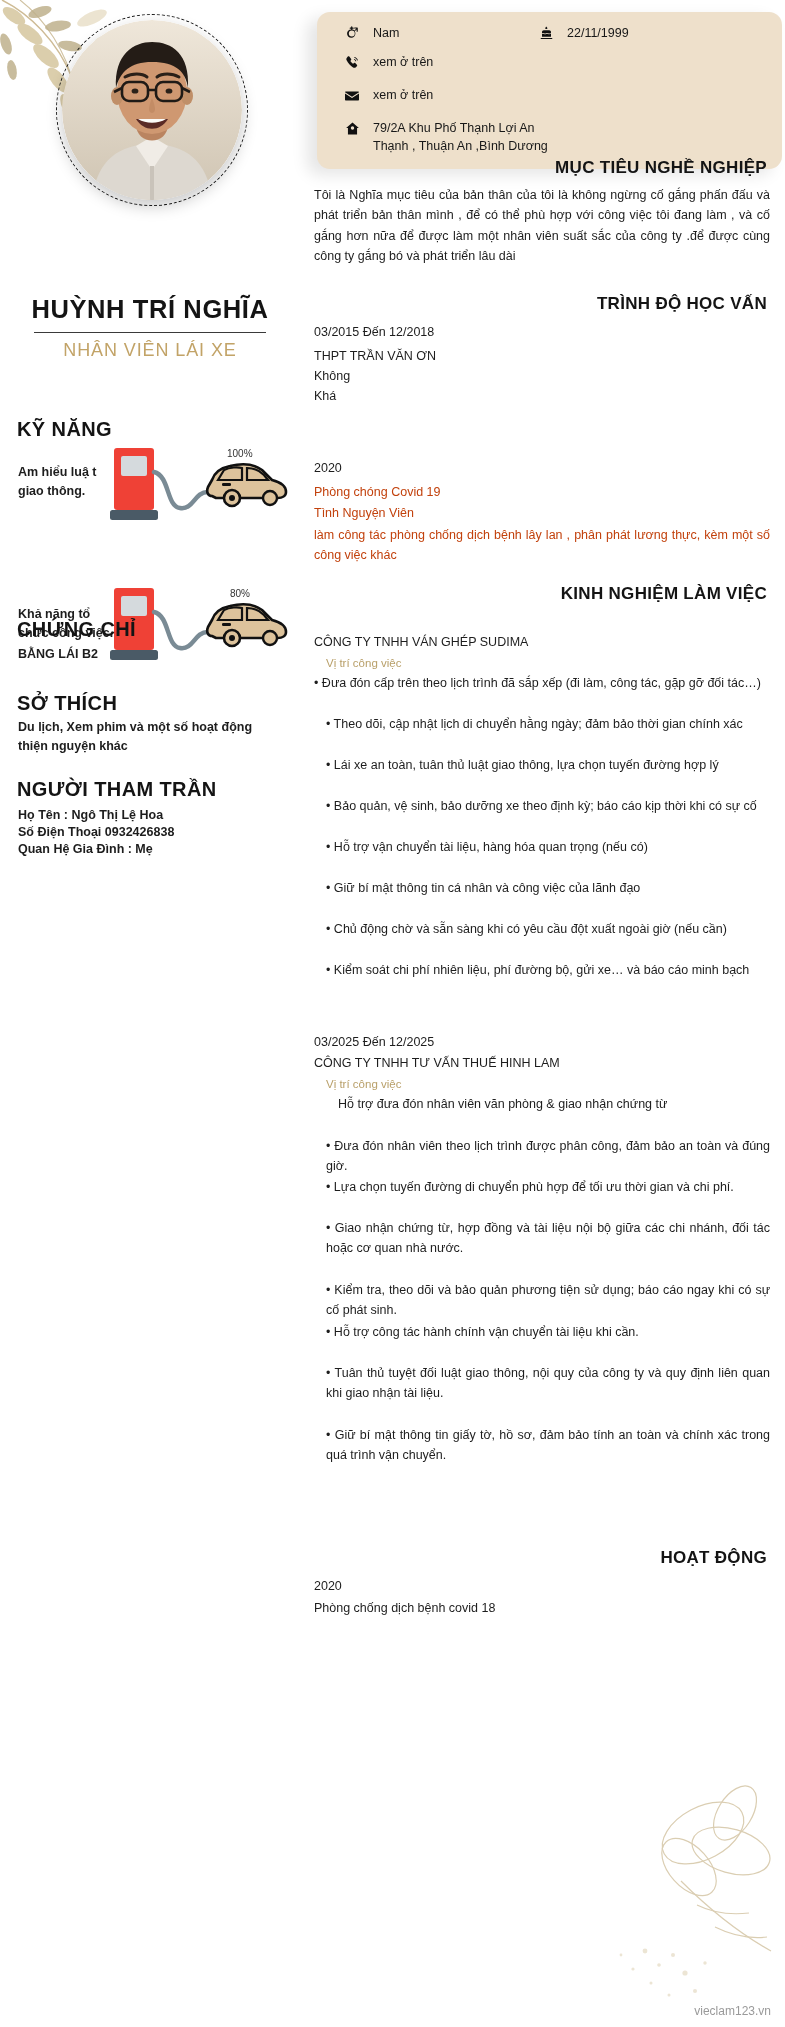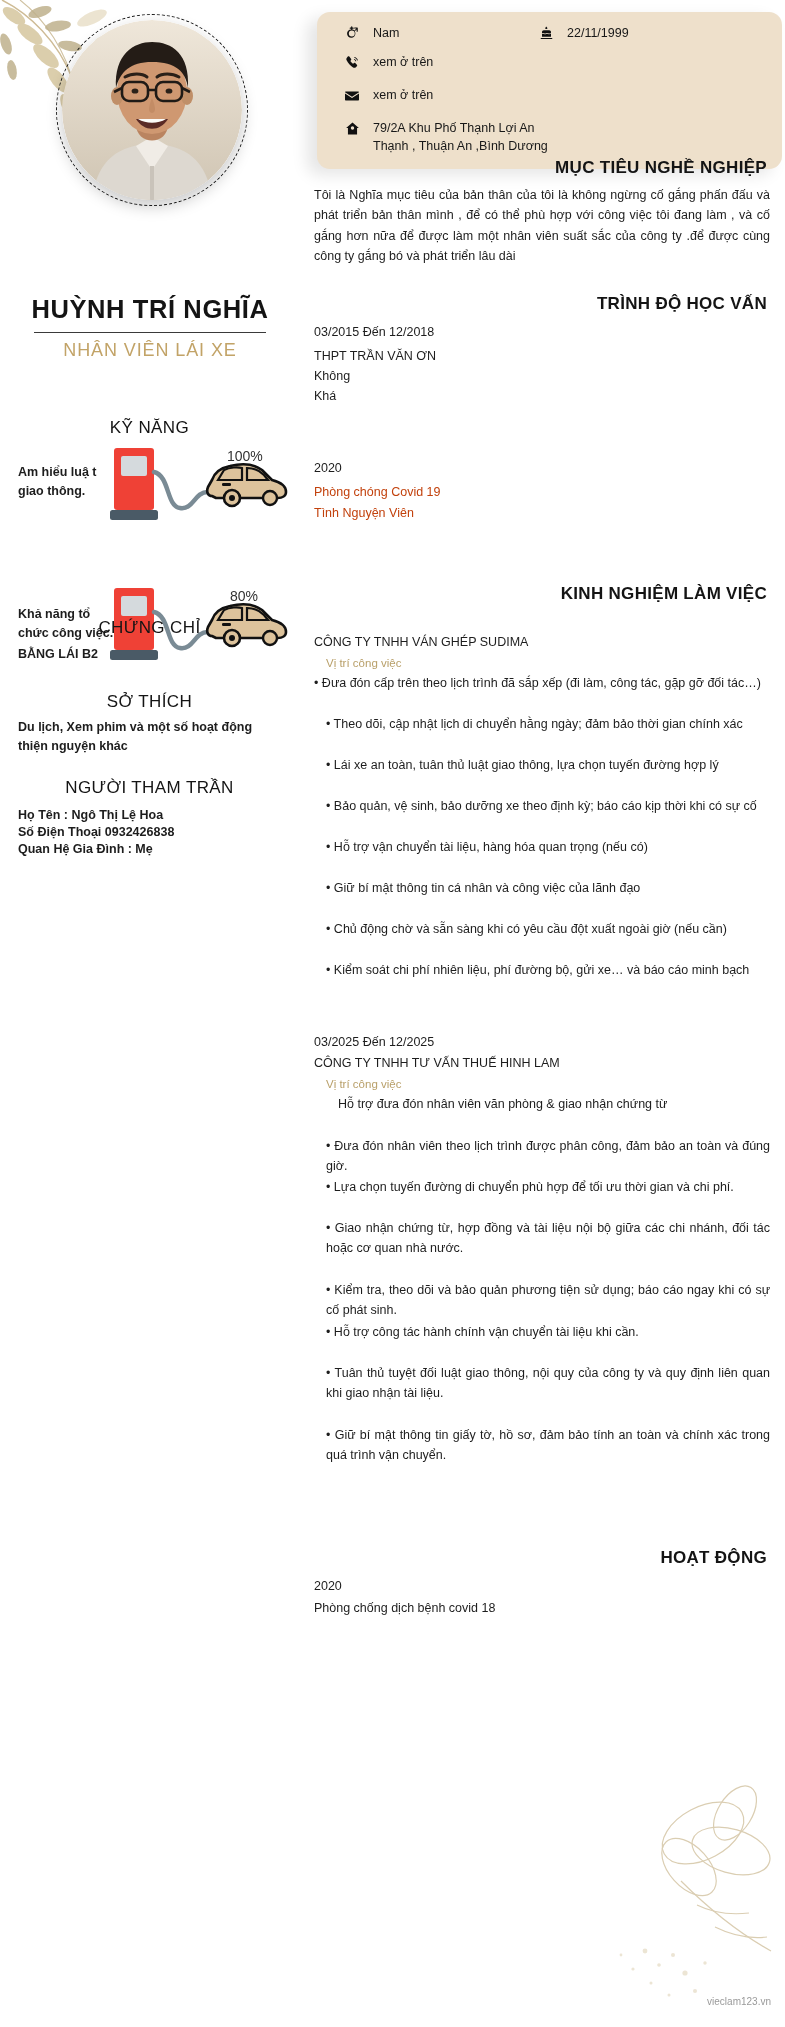--- a/index.html
+++ b/index.html
@@ -49,33 +49,33 @@
     border-top: 1px solid #3a3a3a;
   }
   .job-title {
     position: absolute; top: 340px; left: 0; width: 300px;
     text-align: center;
     font-size: 18px; font-weight: normal; letter-spacing: .9px;
     color: #c2a367;
   }
 
   .l-head {
-    position: absolute; right: 18px; width: 265px; text-align: center;
-    font-size: 17px; font-weight: normal; letter-spacing: .4px; color: #141414;
+    position: absolute; right: 18px; width: 265px; text-align: left;
+    font-size: 20px; font-weight: bold; letter-spacing: .4px; color: #141414;
   }
   .l-body {
     position: absolute; left: 18px; width: 262px;
     font-size: 12.5px; line-height: 1.55; color: #1d1d1d; font-weight: bold;
   }
   .l-body.narrow { width: 120px; }
 
   
   .skill-graphic { position: absolute; }
   .skill-pct {
-    position: absolute; font-size: 14px; color: #333;
+    position: absolute; font-size: 10px; color: #333;
   }
 
   
   .right-col {
     position: absolute; top: 0; left: 300px; width: 485px; height: 2027px;
     z-index: 3;
   }
   .contact-card {
     position: absolute; top: 12px; left: 17px; width: 465px;
     background: #eee0cb; border-radius: 13px;
@@ -98,22 +98,22 @@
   }
   .r-body {
     position: absolute; left: 14px; width: 456px;
     font-size: 12.5px; line-height: 1.63; color: #1d1d1d;
   }
   .r-body.just { text-align: justify; }
   .r-body.blue { color: #c2410c; }
   .r-body.gold { color: #b9a06a; font-size: 11.5px; }
 
   .watermark {
-    position: absolute; right: 14px; bottom: 20px;
-    font-size: 10px; color: #9a9a9a; z-index: 5;
+    position: absolute; right: 14px; bottom: 9px;
+    font-size: 12px; color: #9a9a9a; z-index: 5;
   }
 </style>
 </head>
 <body>
 
 <div class="leaf-deco">
   <svg viewBox="0 0 170 180" width="170" height="180">
     <g opacity="0.9">
       <path d="M2 0 C 30 14 58 42 72 78 C 80 100 82 126 78 150" stroke="#c9b48a" stroke-width="1.4" fill="none"></path>
       <path d="M20 0 C 46 20 66 52 74 86" stroke="#cbbb97" stroke-width="1.1" fill="none"></path>
@@ -355,20 +355,21 @@
 
   <div class="r-head" style="top:294px;">TRÌNH ĐỘ HỌC VẤN</div>
   <div class="r-body" style="top:322px;">03/2015 Đến 12/2018</div>
   <div class="r-body" style="top:346px;">THPT TRẦN VĂN ƠN</div>
   <div class="r-body" style="top:366px;">Không</div>
   <div class="r-body" style="top:386px;">Khá</div>
 
   <div class="r-body" style="top:458px;">2020</div>
   <div class="r-body blue" style="top:482px;">Phòng chóng Covid 19</div>
   <div class="r-body blue" style="top:503px;">Tình Nguyện Viên</div>
+  <div class="r-body blue just" style="top:525px;">làm công tác phòng chống dịch bệnh lây lan , phân phát lương thực, kèm một số công việc khác</div>
 
   <div class="r-head" style="top:584px;">KINH NGHIỆM LÀM VIỆC</div>
 
   <div class="r-body" style="top:632px;">CÔNG TY TNHH VÁN GHÉP SUDIMA</div>
   <div class="r-body gold" style="top:654px;left:26px;">Vị trí công việc</div>
   <div class="r-body just" style="top:673px;">• Đưa đón cấp trên theo lịch trình đã sắp xếp (đi làm, công tác, gặp gỡ đối tác…)</div>
   <div class="r-body just" style="top:714px;left:26px;width:444px;">• Theo dõi, cập nhật lịch di chuyển hằng ngày; đảm bảo thời gian chính xác</div>
   <div class="r-body just" style="top:755px;left:26px;width:444px;">• Lái xe an toàn, tuân thủ luật giao thông, lựa chọn tuyến đường hợp lý</div>
   <div class="r-body just" style="top:837px;left:26px;width:444px;">• Hỗ trợ vận chuyển tài liệu, hàng hóa quan trọng (nếu có)</div>
   <div class="r-body just" style="top:796px;left:26px;width:444px;">• Bảo quản, vệ sinh, bảo dưỡng xe theo định kỳ; báo cáo kịp thời khi có sự cố</div>

